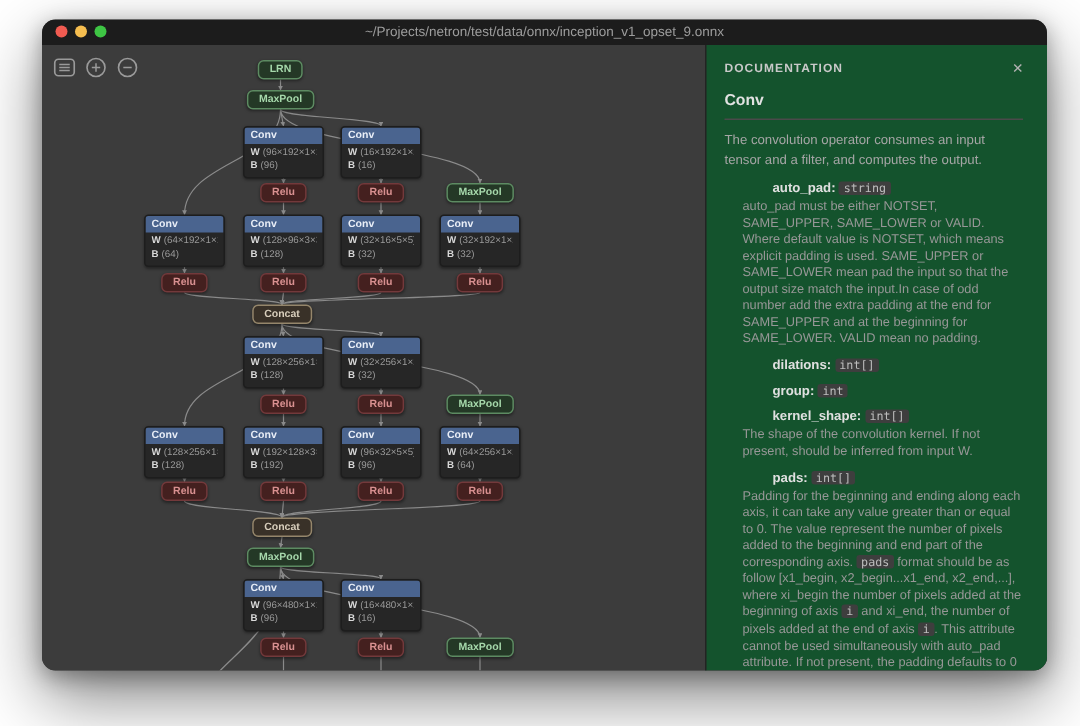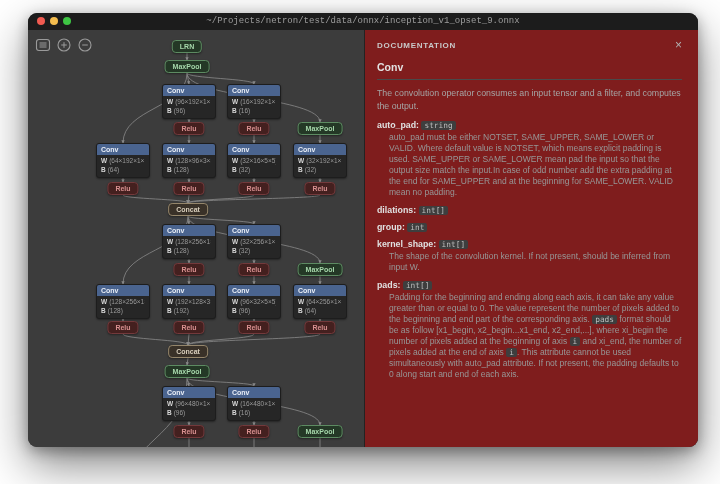--- a/index.html
+++ b/index.html
@@ -7,21 +7,21 @@
   .window{position:absolute;left:28px;top:13px;width:670px;height:434px;border-radius:9px;overflow:hidden;
           background:#3c3c3c;box-shadow:0 18px 45px rgba(0,0,0,.48),0 4px 14px rgba(0,0,0,.32);}
   
   .titlebar{position:relative;height:17px;background:#1c1c1c;border-bottom:1px solid #141414;}
   .traffic{position:absolute;left:9px;top:4px;display:flex;gap:5px;}
   .tl{width:8px;height:8px;border-radius:50%;display:inline-block;}
   .tl.red{background:#f15b51;}
   .tl.yellow{background:#f5bd4f;}
   .tl.green{background:#3ec544;}
   .wtitle{position:absolute;left:0;right:0;top:0;height:17px;line-height:17px;text-align:center;
-          font-size:9px;color:#9d9d9d;white-space:nowrap;font-family:Liberation Mono, monospace;}
+          font-size:9px;color:#9d9d9d;white-space:nowrap;}
   
   .graph{position:absolute;left:0;right:0;top:17px;bottom:0;background:#3c3c3c;overflow:hidden;}
   #edges{position:absolute;left:0;top:0;}
   .toolbar{position:absolute;left:7px;top:7px;display:flex;gap:5px;z-index:5;}
   .tb{background:none;border:none;padding:0;margin:0;width:16px;height:16px;cursor:pointer;}
   .tb svg{display:block;}
   
   .node{position:absolute;transform:translateX(-50%);box-sizing:border-box;cursor:pointer;z-index:2;
         box-shadow:0 1px 2px rgba(0,0,0,.4);}
   .pill{height:13px;line-height:11px;font-size:7px;font-weight:bold;padding:0 7px;border-radius:4px;
@@ -29,30 +29,30 @@
   .pill.green{background:#243826;border-color:#5d8b62;color:#a6d8ab;}
   .pill.relu{background:#44201f;border-color:#73393b;color:#d89090;}
   .pill.concat{background:#393128;border-color:#95866b;color:#d8cebc;}
   .conv{width:54px;border-radius:3px;overflow:hidden;border:1px solid #1d1d1d;background:#262626;}
   .conv .hd{background:#4a648f;color:#e9eef7;font-size:7px;font-weight:bold;padding:2px 4px;}
   .conv .bd{padding:2px 4px 3px;}
   .conv .row{font-size:6.5px;line-height:8.5px;white-space:nowrap;overflow:hidden;}
   .conv .k{color:#d8d8d8;font-weight:bold;margin-right:2px;}
   .conv .v{color:#9a9a9a;}
   
-  .doc{position:absolute;top:17px;right:0;bottom:0;width:334px;background:#7f1d1d;border-left:1px solid #232323;
+  .doc{position:absolute;top:17px;right:0;bottom:0;width:228px;background:#14532d;border-left:1px solid #232323;
        box-sizing:border-box;padding:10px 16px 10px 12px;overflow:hidden;color:#a5a5a5;z-index:6;}
   .doc-head{display:flex;justify-content:space-between;align-items:center;}
   .doc-head .dh{font-size:8px;font-weight:bold;letter-spacing:.7px;color:#c9c9c9;}
   .close{font-size:12px;color:#b2b2b2;cursor:pointer;line-height:10px;}
   .opname{font-size:10.5px;font-weight:bold;color:#e2e2e2;margin:11px 0 0;padding-bottom:6px;border-bottom:1px solid #4a4a4a;}
   .summary{font-size:8.8px;line-height:1.45;color:#a5a5a5;margin:7px 0 0;}
   .attrs-head{font-size:8px;font-weight:bold;letter-spacing:.7px;color:#c9c9c9;margin-top:11px;}
   .attr{margin-top:7px;}
-  .attr-title{font-size:8.8px;color:#e0e0e0;font-weight:bold;}
+  .attr-title{font-size:8.8px;color:#e0e0e0;font-weight:bold;margin-left:32px;}
   .code{font-family:"DejaVu Sans Mono",monospace;font-size:7.8px;background:#3e3e3e;color:#bdbdbd;
         padding:0 3px;border-radius:2px;font-weight:normal;}
   .attr-desc{font-size:8.5px;line-height:1.3;color:#979797;margin:2px 0 0 12px;}
 </style>
 </head>
 <body>
 
 <div class="window">
   <div class="titlebar">
     <div class="traffic">

